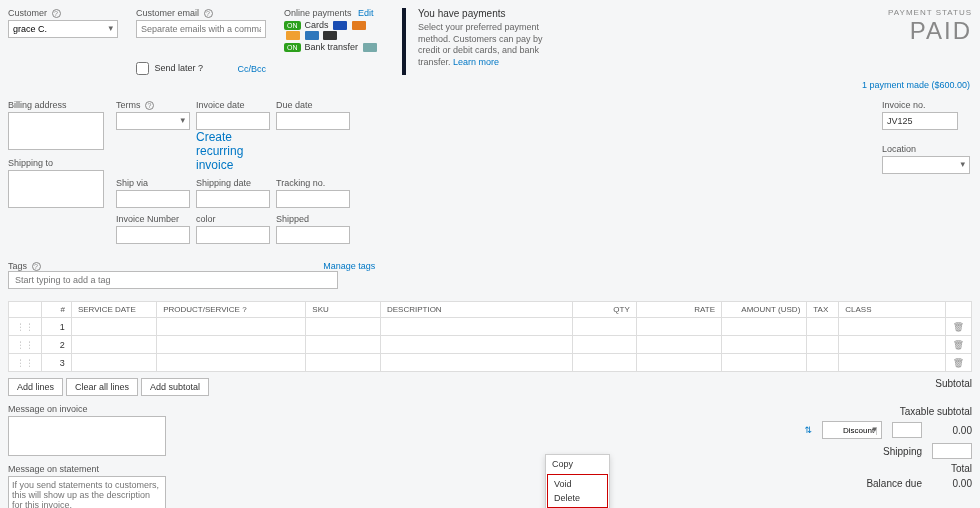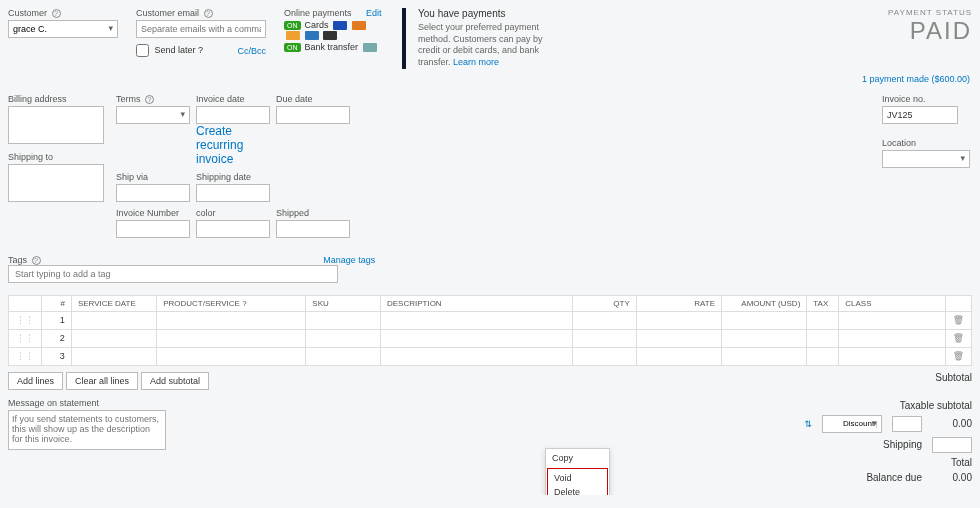--- a/index.html
+++ b/index.html
@@ -44,27 +44,27 @@
 <body>
 
 <div class="top-section">
   <div class="col" style="width:110px;">
     <span class="lbl"><span>Customer</span> <span class="help">?</span></span>
     <div class="sel"><input value="grace C." style=""></div>
   </div>
   <div class="col" style="width:130px;">
     <span class="lbl"><span>Customer email</span> <span class="help">?</span></span>
     <input class="inp" style="width: 100%; color: rgb(170, 170, 170);" placeholder="Separate emails with a comma">
-    <div style="margin-top:6px;display:flex;justify-content:space-between;align-items:center;">
+    <div style="margin-top:24px;display:flex;justify-content:space-between;align-items:center;">
       <label style="font-size:9px;"><input type="checkbox" style="vertical-align: middle; margin-right: 3px;"> <span>Send later</span> <span class="help">?</span></label>
       <span class="link">Cc/Bcc</span>
     </div>
   </div>
   <div class="col" style="width:100px;">
-    <span class="lbl"><span>Online payments</span> <span class="link" style="margin-left:12px;">Edit</span></span>
+    <span class="lbl"><span>Online payments</span> <span class="link" style="margin-left:4px;">Edit</span></span>
     <div style="font-size:9px;margin-top:2px;">
       <span class="badge-on">ON</span><span>Cards</span>
       <span class="card-icon" style="background:#1a4db3;"></span>
       <span class="card-icon" style="background:#e27a1f;"></span>
       <span class="card-icon" style="background:#f0a030;"></span>
       <span class="card-icon" style="background:#2e77bc;"></span>
       <span class="card-icon" style="background:#333;"></span>
     </div>
     <div style="font-size:9px;margin-top:2px;">
       <span class="badge-on">ON</span><span>Bank transfer</span>
@@ -97,20 +97,21 @@
       <div class="fld" style="width:74px;">
           <span class="lbl"><span>Terms</span> <span class="help">?</span></span>
           <div class="sel"><input style=""></div>
         </div>
       <div class="fld" style="width:74px;"><span class="lbl">Invoice date</span><input class="inp" style="width: 100%;"><span class="link" style="font-size:12px;">Create recurring invoice</span></div>
       <div class="fld" style="width:74px;"><span class="lbl">Due date</span><input class="inp" style="width: 100%;"></div>
     </div>
     <div style="display:flex;gap:6px;">
       <div class="fld" style="width:74px;"><span class="lbl">Ship via</span><input class="inp" style="width: 100%;"></div>
       <div class="fld" style="width:74px;"><span class="lbl">Shipping date</span><input class="inp" style="width: 100%;"></div>
+      <div class="fld" style="width:74px;"><span class="lbl">Tracking no.</span><input class="inp" style="width: 100%;"></div>
     </div>
     <div style="display:flex;gap:6px;">
       <div class="fld" style="width:74px;"><span class="lbl">Invoice Number</span><input class="inp" style="width: 100%;"></div>
       <div class="fld" style="width:74px;"><span class="lbl">color</span><input class="inp" style="width: 100%;"></div>
       <div class="fld" style="width:74px;"><span class="lbl">Shipped</span><input class="inp" style="width: 100%;"></div>
     </div>
   </div>
   <div style="margin-left:auto;width:90px;">
     <div class="fld"><span class="lbl">Invoice no.</span><input class="inp" style="width: 76px;" value="JV125"></div>
     <div class="fld" style="margin-top:14px;">
@@ -191,20 +192,22 @@
 
 <div class="btn-row" style="display:flex;">
   <span class="btn">Add lines</span>
   <span class="btn">Clear all lines</span>
   <span class="btn">Add subtotal</span>
   <div class="totals" style="margin-left:auto;">Subtotal</div>
 </div>
 
 <div class="msg-section" style="position:relative;">
   <div style="width:160px;">
+    <div class="fld"><span class="lbl">Message on invoice</span>
+      <textarea class="textarea" style="width: 158px; height: 40px;"></textarea></div>
     <div class="fld"><span class="lbl">Message on statement</span>
       <textarea class="textarea" style="width: 158px; height: 40px; color: rgb(170, 170, 170);" placeholder="If you send statements to customers, this will show up as the description for this invoice."></textarea></div>
   </div>
 
   <div class="more-menu" style="left:545px;top:50px;position:absolute;width:65px;">
     <div>Copy</div>
     <div class="boxed">
       <div style="padding:0">Void</div>
       <div style="padding:0;margin-top:4px">Delete</div>
     </div>

